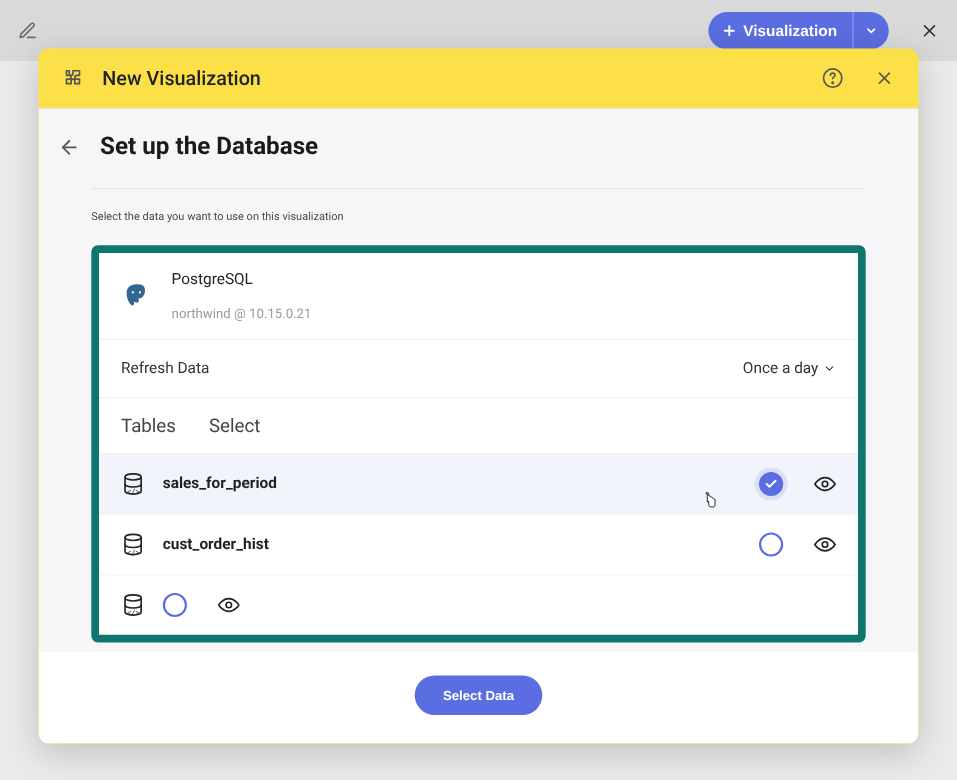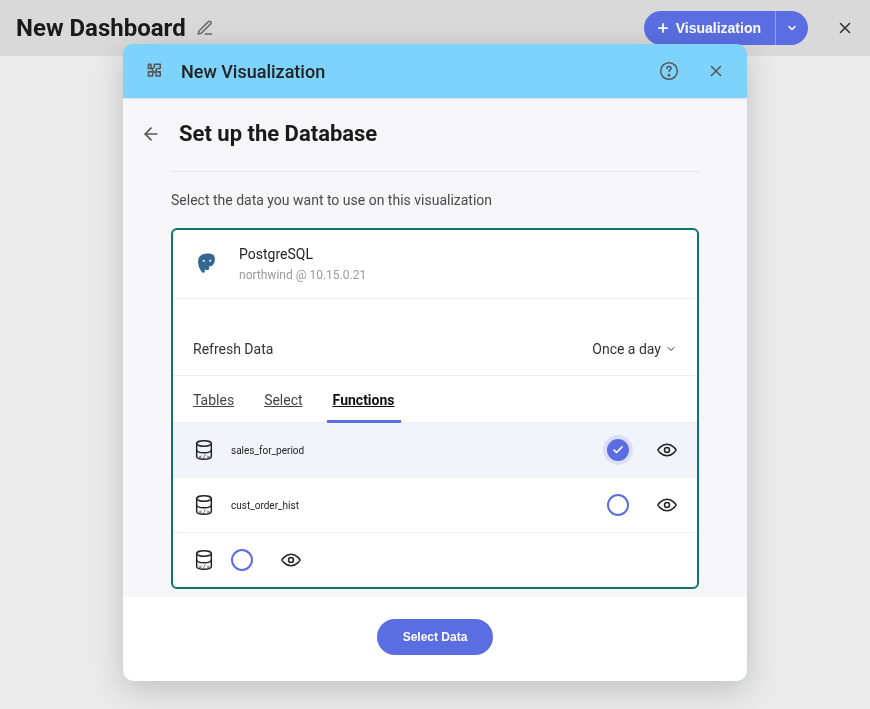--- a/index.html
+++ b/index.html
@@ -60,22 +60,22 @@
   .greyarea {
     position: absolute;
     top: 56px; left: 0; right: 0; bottom: 0;
     background: #eaeaea;
   }
   .modal {
     position: absolute;
     top: 44px;
     left: 50%;
     transform: translateX(-50%);
-    width: 624px;
-    background: #7dd3fc;
+    width: 800px;
+    background: #fde047;
     border-radius: 10px;
     box-shadow: 0 8px 30px rgba(0,0,0,0.18);
     overflow: hidden;
   }
   .modal-header {
     display: flex;
     align-items: center;
     padding: 16px 22px;
     gap: 14px;
   }
@@ -105,70 +105,68 @@
     font-size: 22px;
     font-weight: 700;
     color: #1a1a1a;
   }
   .thin-line {
     height: 1px;
     background: #e6e6e6;
     margin-bottom: 20px;
   }
   .instruction {
-    font-size: 14px;
+    font-size: 10px;
     color: #4a4a4a;
     margin-bottom: 20px;
   }
   .card {
     background: #fff;
-    border: 2px solid #0f766e;
+    border: 7px solid #0f766e;
     border-radius: 6px;
     overflow: hidden;
   }
   .db-row {
     display: flex;
     align-items: center;
     padding: 16px 20px;
     gap: 18px;
   }
   .db-icon {
     width: 28px; height: 28px;
     display: flex; align-items: center; justify-content: center;
   }
   .db-name { font-size: 14px; color: #222; }
-  .db-host { font-size: 12px; color: #9a9a9a; margin-top: 6px; }
+  .db-host { font-size: 12px; color: #9a9a9a; margin-top: 16px; }
   .refresh-row {
     display: flex;
     align-items: flex-end;
     padding: 18px 20px;
     border-top: 1px solid #eee;
   }
   .refresh-label { font-size: 14px; color: #333; }
   .refresh-spacer { flex: 1; }
   .refresh-freq {
     font-size: 14px; color: #333;
     display: flex; align-items: center; gap: 4px;
     cursor: pointer;
-    margin-top: 24px;
   }
   .tabs-row {
     display: flex;
     gap: 30px;
     padding: 0 20px;
     border-top: 1px solid #eee;
     border-bottom: 1px solid #eee;
   }
   .tab {
     padding: 16px 0 14px 0;
-    font-size: 14px;
+    font-size: 17px;
     color: #444;
     cursor: pointer;
     position: relative;
-    text-decoration: underline;
   }
   .tab.active {
     font-weight: 700;
     color: #111;
   }
   .tab.active::after {
     content: "";
     position: absolute;
     left: -6px; right: -6px; bottom: -1px;
     height: 3px;
@@ -177,21 +175,21 @@
   .item-row {
     display: flex;
     align-items: center;
     padding: 16px 20px;
     gap: 16px;
     border-top: 1px solid #f0f0f0;
   }
   .item-row:first-of-type { border-top: none; }
   .item-row.selected { background: #f2f4fc; }
   .fn-icon { color: #222; }
-  .item-name { font-size: 10px; color: #222; flex: 1; }
+  .item-name { font-size: 14px; color: #222; flex: 1; font-weight: bold; }
   .radio {
     width: 22px; height: 22px; border-radius: 50%;
     border: 2px solid #5b6ee1;
     display: flex; align-items: center; justify-content: center;
     cursor: pointer;
     position: relative;
   }
   .radio.checked {
     background: #5b6ee1;
     box-shadow: 0 0 0 4px rgba(91,110,225,0.15);
@@ -216,21 +214,20 @@
     font-size: 12px;
     font-weight: 600;
     cursor: pointer;
   }
   svg { display: block; }
 </style>
 </head>
 <body>
 
 <div class="topbar">
-  <span class="topbar-title">New Dashboard</span>
   <span class="edit-icon">
     <svg width="18" height="18" viewBox="0 0 24 24" fill="none" stroke="currentColor" stroke-width="2" stroke-linecap="round" stroke-linejoin="round">
         <path d="M12 20h9"></path>
         <path d="M16.5 3.5a2.121 2.121 0 013 3L7 19l-4 1 1-4 12.5-12.5z"></path>
       </svg>
   </span>
   <span class="topbar-spacer"></span>
   <button class="viz-btn">
     <span class="viz-btn-main">
       <svg width="14" height="14" viewBox="0 0 24 24" fill="none" stroke="currentColor" stroke-width="3" stroke-linecap="round">
@@ -315,21 +312,20 @@
           <span>Once a day</span>
           <svg width="12" height="12" viewBox="0 0 24 24" fill="none" stroke="currentColor" stroke-width="2" stroke-linecap="round" stroke-linejoin="round">
               <polyline points="6 9 12 15 18 9"></polyline>
             </svg>
         </span>
       </div>
 
       <div class="tabs-row">
         <div class="tab">Tables</div>
         <div class="tab">Select</div>
-        <div class="tab active">Functions</div>
       </div>
 
       <div>
         <div class="item-row selected" style="position:relative">
           <span class="fn-icon">
             <svg width="22" height="22" viewBox="0 0 24 24" fill="none" stroke="currentColor" stroke-width="1.6" stroke-linecap="round" stroke-linejoin="round">
                 <ellipse cx="12" cy="5" rx="8" ry="3"></ellipse>
                 <path d="M4 5v7c0 1.7 3.6 3 8 3s8-1.3 8-3V5"></path>
                 <path d="M4 12v7c0 1.7 3.6 3 8 3s8-1.3 8-3v-7"></path>
                 <text x="6" y="22" font-size="7" fill="currentColor" stroke="none" font-family="monospace">&lt;/&gt;</text>

